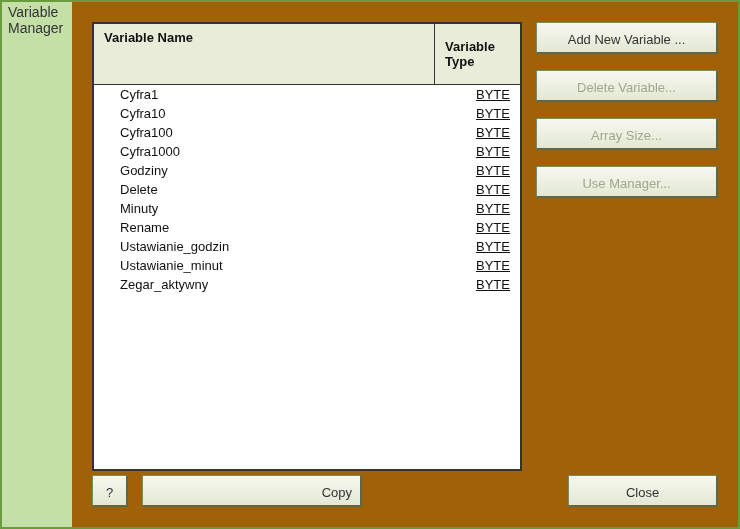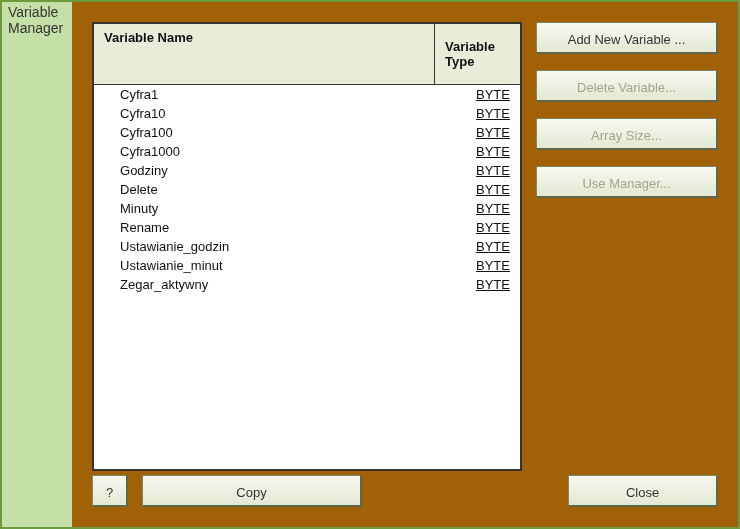--- a/index.html
+++ b/index.html
@@ -107,20 +107,21 @@
     gap: 14px;
     align-items: center;
   }
   .help-btn {
     width: 36px;
     height: 32px;
   }
   .copy-btn {
     width: 220px;
     height: 32px;
+    text-align: right;
   }
   .spacer { flex: 1; }
   .close-btn {
     width: 150px;
     height: 32px;
   }
 </style>
 </head>
 <body>
 

